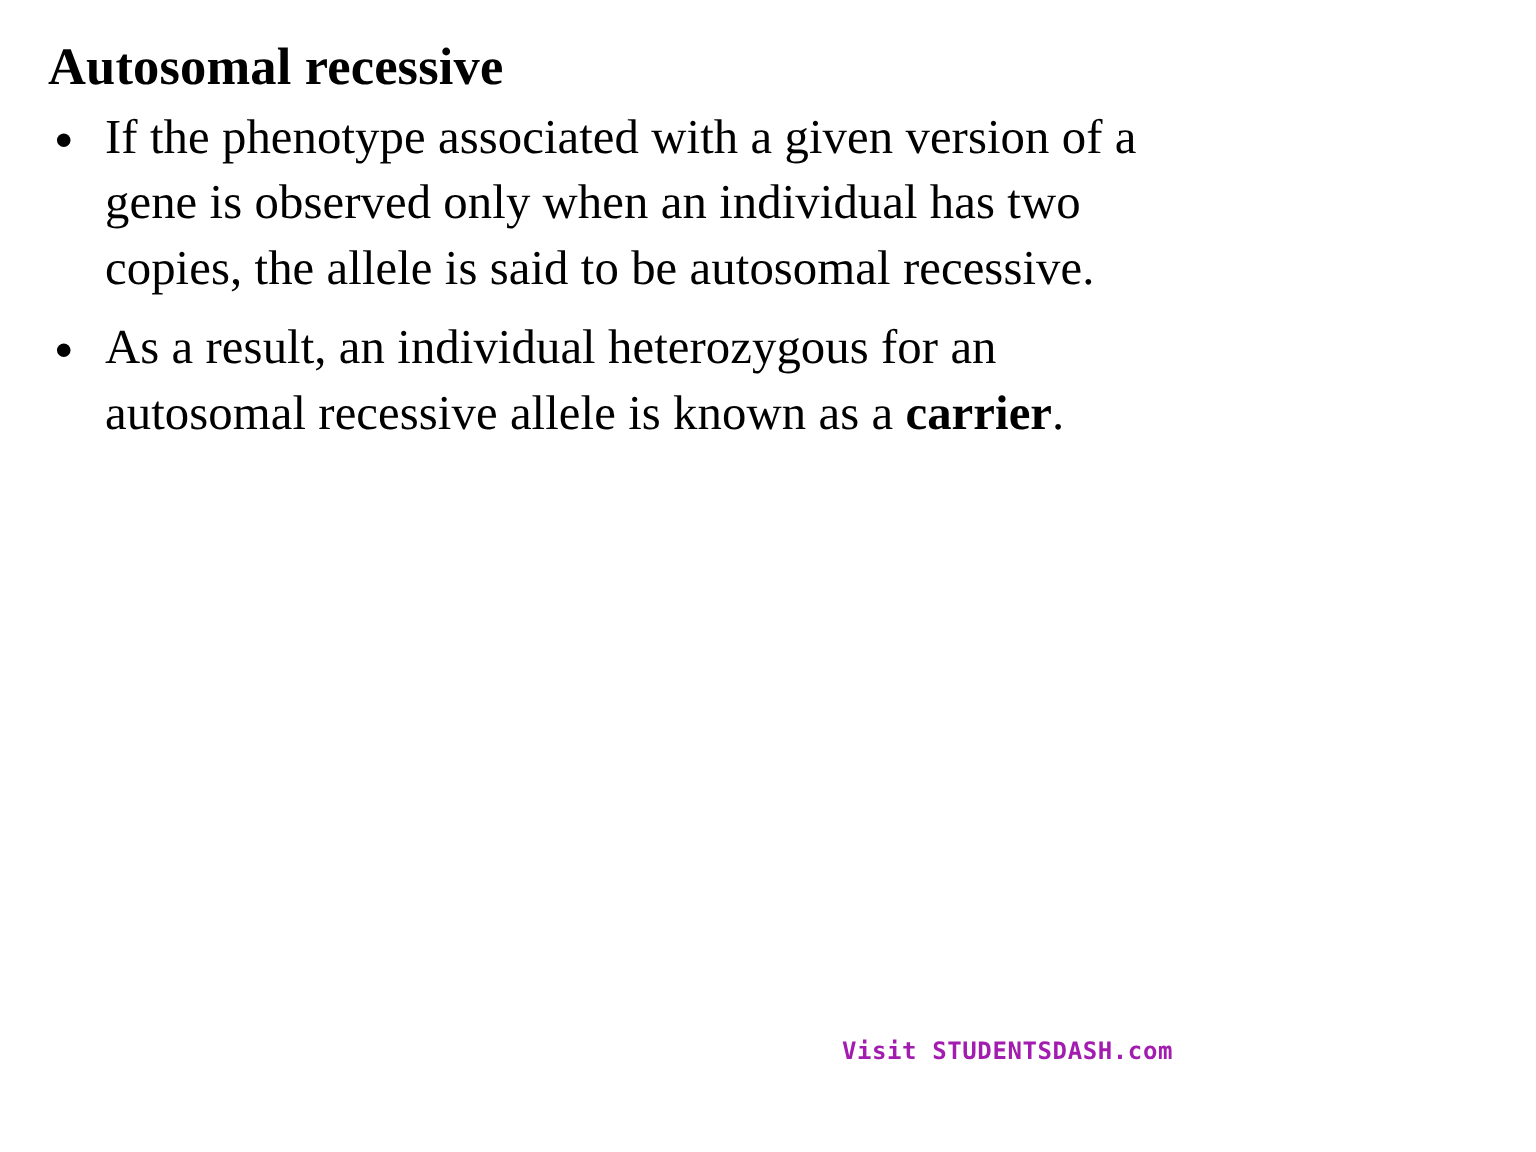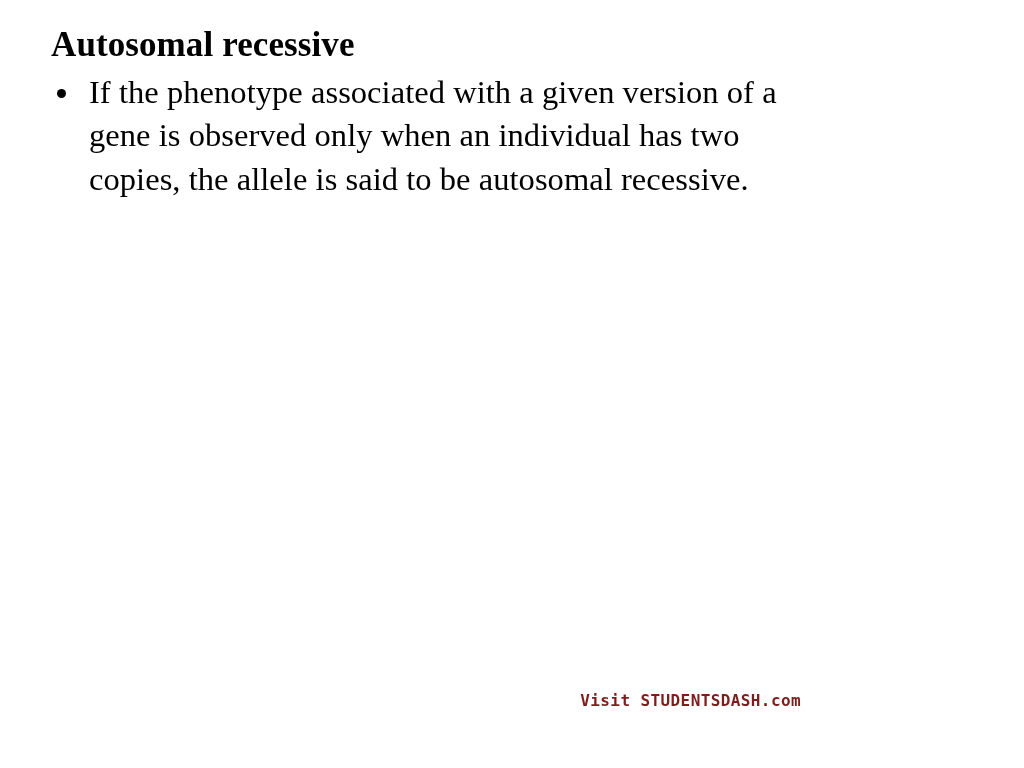--- a/index.html
+++ b/index.html
@@ -13,21 +13,20 @@
     font-family: "Liberation Serif", serif;
     color: #000000;
     overflow: hidden;
   }
   .slide {
     position: relative;
     width: 824px;
     height: 768px;
     box-sizing: border-box;
     padding: 26px 40px 0 32px;
-    margin-left: 19px;
   }
   .slide-title {
     font-family: "Liberation Serif", serif;
     font-weight: bold;
     font-size: 35px;
     line-height: 1.1;
     letter-spacing: 0.1px;
     margin: 0 0 6px 0;
   }
   .bullet-list {
@@ -63,33 +62,37 @@
     font-weight: bold;
   }
   .footer-credit {
     position: absolute;
     right: 42px;
     bottom: 58px;
     font-family: "DejaVu Sans Mono", monospace;
     font-size: 16px;
     font-weight: bold;
     letter-spacing: 0.4px;
-    color: #7f1d1d;
+    color: #a21caf;
     white-space: nowrap;
   }
 </style>
 </head>
 <body>
 
 <div class="slide">
 
   <h1 class="slide-title">Autosomal recessive</h1>
 
   <ul class="bullet-list">
     <li class="bullet-item">
       <span class="bullet-dot"></span>
       <span class="bullet-text"><span>If the phenotype associated with a given version of a gene is observed only when an individual has two copies, the allele is said to be autosomal recessive.</span><b></b><span></span></span>
     </li>
+    <li class="bullet-item">
+      <span class="bullet-dot"></span>
+      <span class="bullet-text"><span>As a result, an individual heterozygous for an autosomal recessive allele is known as a </span><b>carrier</b><span>.</span></span>
+    </li>
   </ul>
 
   <div class="footer-credit">Visit STUDENTSDASH.com</div>
 
 </div>
 
 </body></html>

